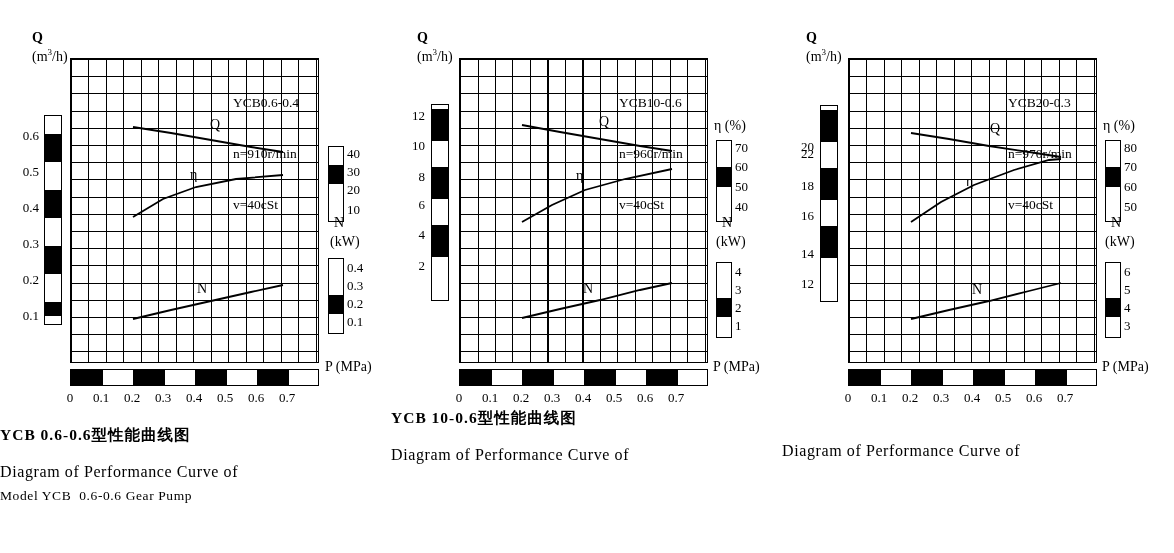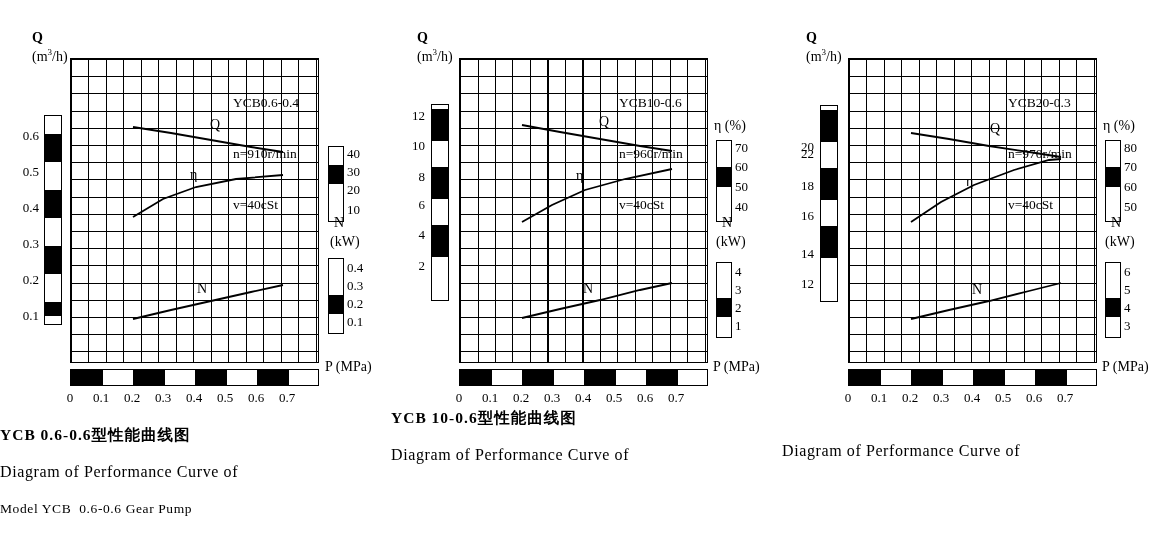--- a/index.html
+++ b/index.html
@@ -143,21 +143,21 @@
       <div style="left:155px;">0.5</div>
       <div style="left:186px;">0.6</div>
       <div style="left:217px;">0.7</div>
     </div>
 
     <div class="xunit" style="left:325px;top:359px;">P (MPa)</div>
 
     <div class="caption" style="left:0;top:425px;">
       <div class="cap1">YCB 0.6-0.6型性能曲线图</div>
       <div class="cap2" style="margin-top:17px;">Diagram of Performance Curve of</div>
-      <div class="cap3" style="margin-top:20px;">Model YCB  0.6-0.6 Gear Pump</div>
+      <div class="cap3" style="margin-top:7px;">Model YCB  0.6-0.6 Gear Pump</div>
     </div>
   </div>
 
   <div class="panel p1">
     <div class="qlab" style="left:26px;top:30px;">
       <span class="q">Q</span><br>
       <span>(m<span class="sup">3</span>/h)</span>
     </div>
 
     <div class="plot" style="left:68px;top:58px;width:247px;height:303px;">

